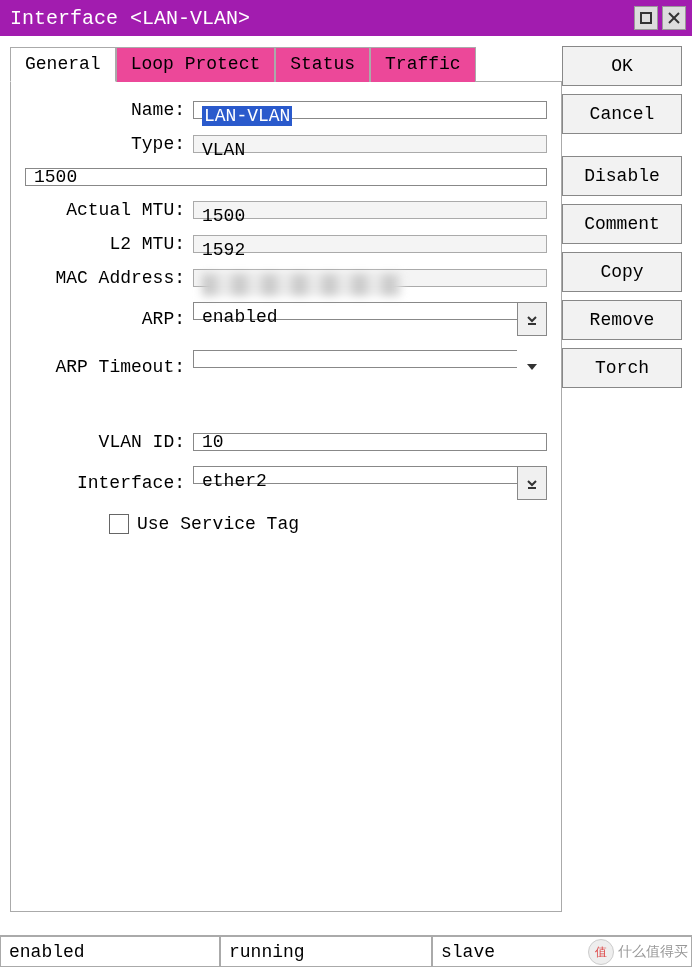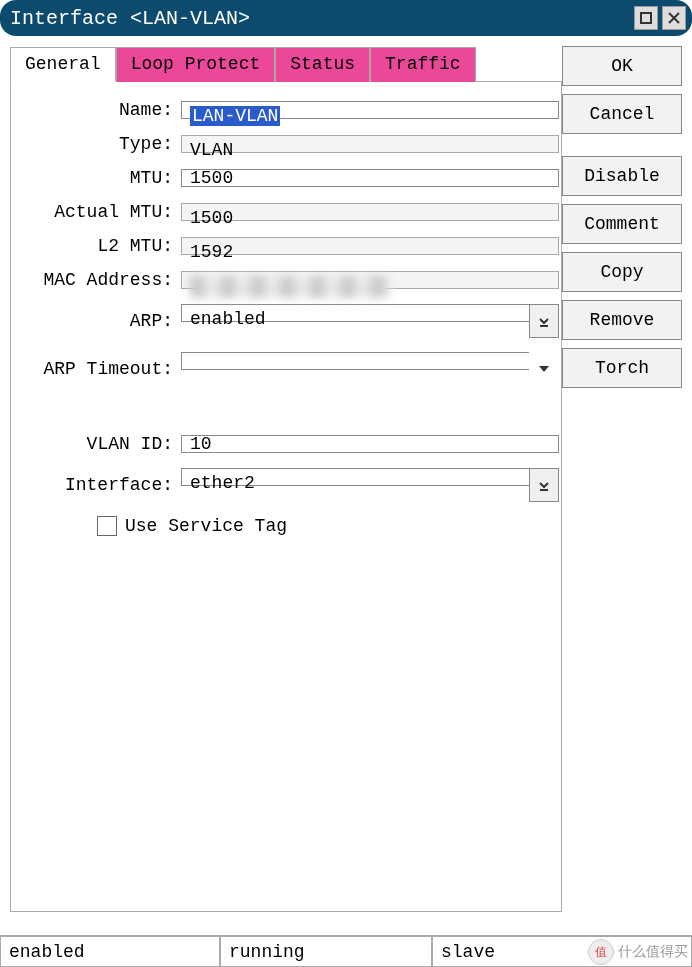--- a/index.html
+++ b/index.html
@@ -6,28 +6,27 @@
     body {
       font-family: "Courier New", Courier, monospace;
       font-size: 18px;
       background: #fff;
       width: 692px;
       height: 967px;
       overflow: hidden;
       position: relative;
     }
     .titlebar {
-      background: #0c4a6e;
+      background: #a21caf;
       color: #fff;
       height: 36px;
       display: flex;
       align-items: center;
       padding: 11px 6px;
       font-size: 20px;
-      border-radius: 16px;
     }
     .titlebar-text { flex: 1; padding-left: 4px; }
     .titlebar-btn {
       width: 24px; height: 24px;
       background: #ddd;
       border: 1px solid #999;
       margin-left: 4px;
       display: flex; align-items: center; justify-content: center;
       cursor: pointer;
     }
@@ -55,21 +54,21 @@
     }
     .tab.active {
       background: #fff;
       border-bottom: 1px solid #fff;
       z-index: 2;
     }
     .tab-body {
       border: 1px solid #aaa;
       border-top: none;
       flex: 1;
-      padding: 18px 2px;
+      padding: 18px 14px;
       display: flex;
       flex-direction: column;
       gap: 14px;
     }
     .row { display: flex; align-items: center; gap: 8px; }
     .row-label {
       width: 160px;
       text-align: right;
       font-size: 18px;
     }
@@ -196,21 +195,20 @@
         <div class="row-label">Name:</div>
         <div class="row-input name-selected"><span class="name-text">LAN-VLAN</span></div>
       </div>
 
       <div class="row">
         <div class="row-label">Type:</div>
         <div class="row-input readonly">VLAN</div>
       </div>
 
       <div class="row">
-        <div class="row-label">MTU:</div>
         <input class="row-input" value="1500" style="">
       </div>
 
       <div class="row">
         <div class="row-label">Actual MTU:</div>
         <div class="row-input readonly">1500</div>
       </div>
 
       <div class="row">
         <div class="row-label">L2 MTU:</div>

